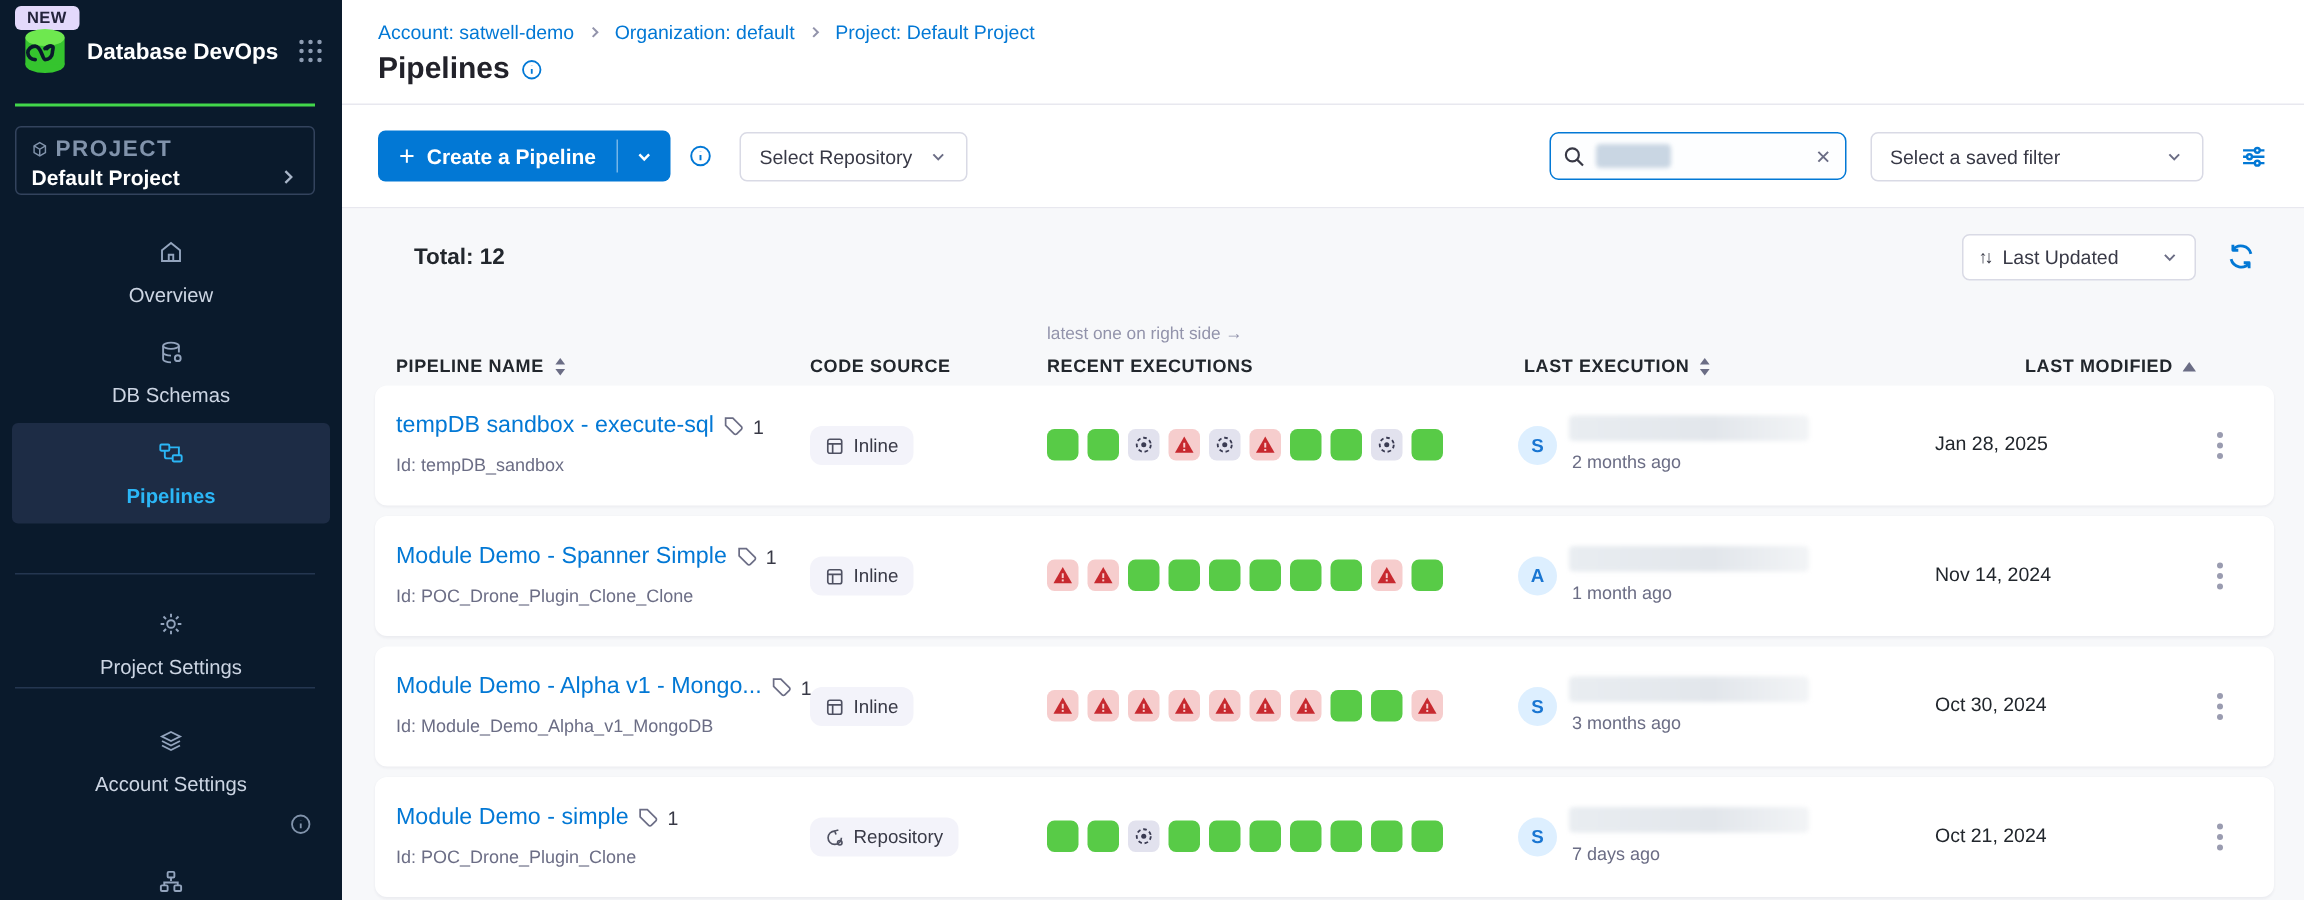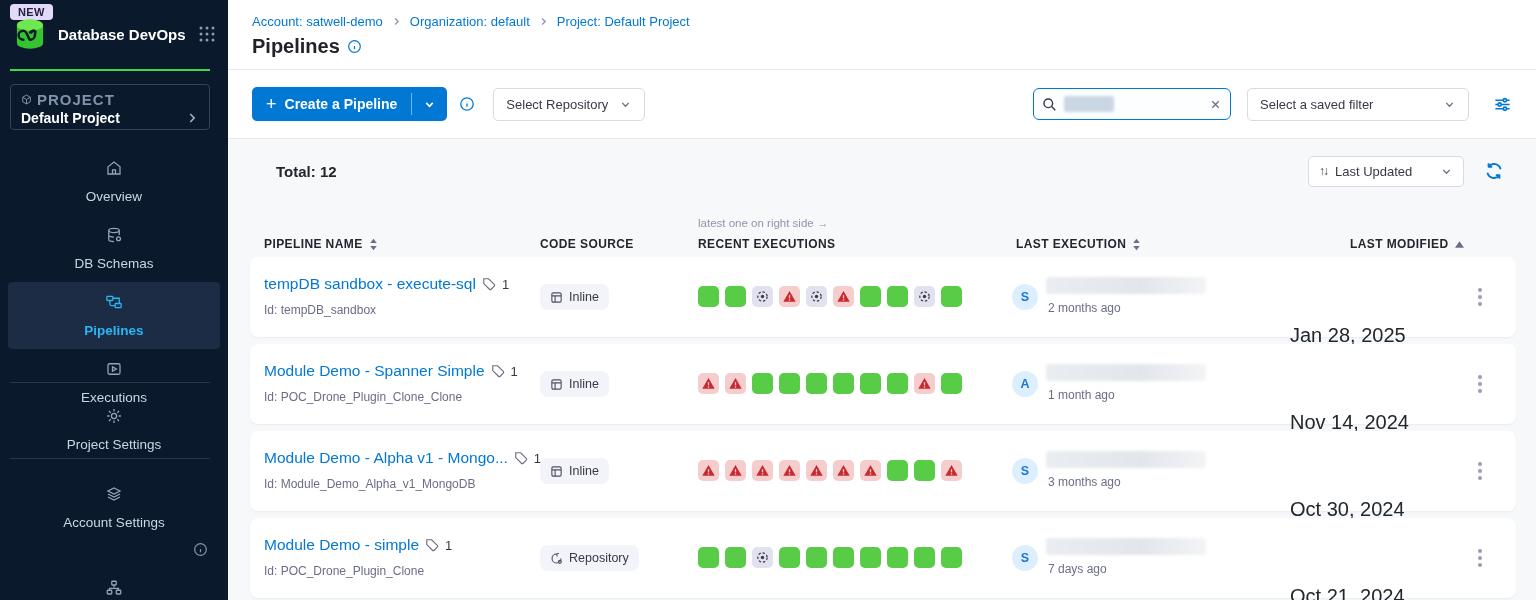--- a/index.html
+++ b/index.html
@@ -85,21 +85,21 @@
   .badge .bicon { color:#4f5162; display:flex; }
   .cell-exec { position:absolute; left:448px; top:29px; display:flex; gap:6px; }
   .exec-sq { width:21px; height:21px; border-radius:5px; display:flex; align-items:center; justify-content:center; cursor:pointer; }
   .exec-sq.success { background:#58cb47; }
   .exec-sq.failed { background:#f6cdcd; }
   .exec-sq.aborted { background:#e2e2ee; }
   .cell-lastexec { position:absolute; left:762px; top:0; height:80px; }
   .avatar { position:absolute; left:0; top:27px; width:26px; height:26px; border-radius:50%; background:#ddefff; color:#1a76d2; font-size:12.5px; font-weight:bold; display:flex; align-items:center; justify-content:center; cursor:pointer; }
   .exec-user-blur { position:absolute; left:34px; top:20px; width:160px; height:17px; border-radius:3px; background:linear-gradient(90deg,#e9edf1,#e2e6eb 60%,#f2f4f6); filter:blur(1.5px); }
   .exec-time { position:absolute; left:36px; top:44px; font-size:12px; color:#6b6d85; white-space:nowrap; }
-  .cell-modified { position:absolute; left:1040px; top:31px; font-size:20px; color:#22272d;margin-top:36px; }
+  .cell-modified { position:absolute; left:1040px; top:31px; font-size:13px; color:#22272d; }
   .kebab { position:absolute; left:1218px; top:26px; width:24px; height:28px; display:flex; flex-direction:column; align-items:center; justify-content:center; gap:3px; cursor:pointer; }
   .kebab i { width:4px; height:4px; border-radius:50%; background:#9a9cb0; }
 </style>
 </head>
 <body>
 
 <div class="app">
 
   <aside class="sidebar">
     <span class="new-badge">NEW</span>
@@ -165,29 +165,20 @@
       <div class="nav-item active">
         <span class="nicon">
             <svg width="18" height="18" viewBox="0 0 24 24" fill="none" stroke="currentColor" stroke-width="1.7">
               <rect x="2.5" y="4.5" width="8" height="5.5" rx="1"></rect>
               <rect x="13.5" y="14" width="8" height="5.5" rx="1"></rect>
               <path d="M10.5 7h8.5v7M6.5 10v4.8a2 2 0 0 0 2 2h5"></path>
             </svg>
           </span>
         <span>Pipelines</span>
       </div>
-      <div class="nav-item">
-        <span class="nicon">
-            <svg width="18" height="18" viewBox="0 0 24 24" fill="none" stroke="currentColor" stroke-width="1.7">
-              <rect x="4" y="5" width="16" height="14" rx="2"></rect>
-              <path d="M10 9.2l5.2 2.8L10 14.8z"></path>
-            </svg>
-          </span>
-        <span>Executions</span>
-      </div>
     </nav>
 
     <div class="side-divider" style="top:382px;"></div>
 
     <nav class="nav2">
       <div class="nav-item">
         <span class="nicon">
             <svg width="18" height="18" viewBox="0 0 24 24" fill="none" stroke="currentColor" stroke-width="1.7">
               <circle cx="12" cy="12" r="3.4"></circle>
               <path d="M12 2.8v3.2M12 18v3.2M2.8 12H6M18 12h3.2M5.3 5.3l2.3 2.3M16.4 16.4l2.3 2.3M18.7 5.3l-2.3 2.3M7.6 16.4l-2.3 2.3"></path>

